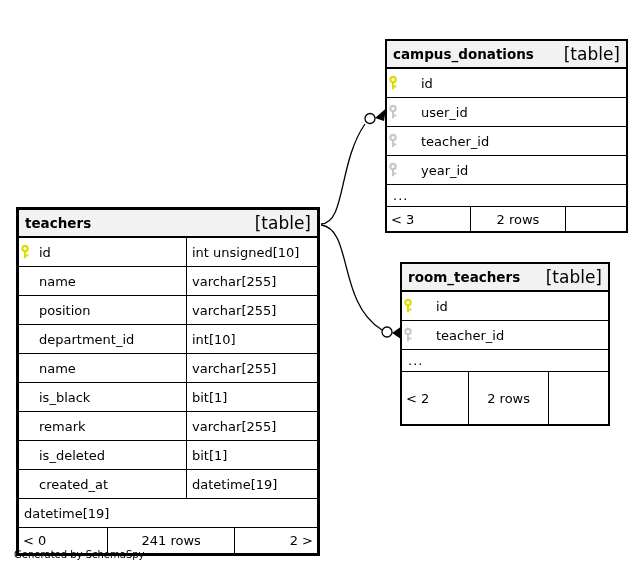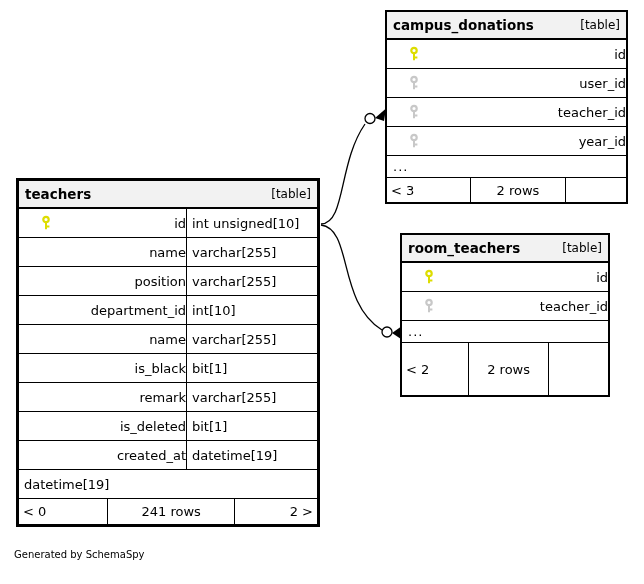--- a/index.html
+++ b/index.html
@@ -1,34 +1,34 @@
 <!DOCTYPE html>
 <html><head>
 <meta charset="utf-8">
 <style>
   html,body{margin:0;padding:0;background:#ffffff;}
   #canvas{
     position:relative;width:644px;height:584px;background:#ffffff;overflow:hidden;
     font-family:"DejaVu Sans","Liberation Sans",sans-serif;color:#000000;font-size:13px;
   }
-  .tablenode{position:absolute;background:#ffffff;display:flex;flex-direction:column;box-sizing:border-box;}
+  .tablenode{position:absolute;background:#ffffff;display:flex;flex-direction:column;box-sizing:border-box;margin-top:29px;}
   .tablenode.main{border:3px solid #000;}
   .tablenode.rel{border:2px solid #000;}
   .thead{
     background:#f2f2f2;display:flex;align-items:center;justify-content:space-between;
     height:28px;flex:0 0 28px;padding:0 6px;border-bottom:2px solid #000;box-sizing:border-box;
   }
   .tname{font-weight:bold;font-size:13.5px;}
-  .tbadge{font-size:12px;}
+  .tbadge{font-size:17px;}
   .trow{
     display:flex;align-items:stretch;height:29px;flex:0 0 29px;
     border-bottom:1px solid #000;box-sizing:border-box;background:#fff;
   }
   .cell{display:flex;align-items:center;box-sizing:border-box;}
-  .name-cell{padding-left:21px;justify-content:space-between;}
+  .name-cell{padding-left:0;}
   .teachers .name-cell{width:168px;flex:0 0 168px;border-right:1.5px solid #000;}
   .rel .name-cell{flex:1;}
   .type-cell{flex:1;padding-left:5px;text-align:right;}
   .keyicon{width:12px;height:16px;display:inline-block;flex:0 0 12px;}
   .teachers .col-label{margin-left:8px;}
   .rel .col-label{margin-left:22px;}
   .pk circle,.pk path{stroke:#dddd00;}
   .fk circle,.fk path{stroke:#c8c8c8;}
   .ellipsis-row{
     height:22px;flex:0 0 22px;display:flex;align-items:center;padding-left:6px;

